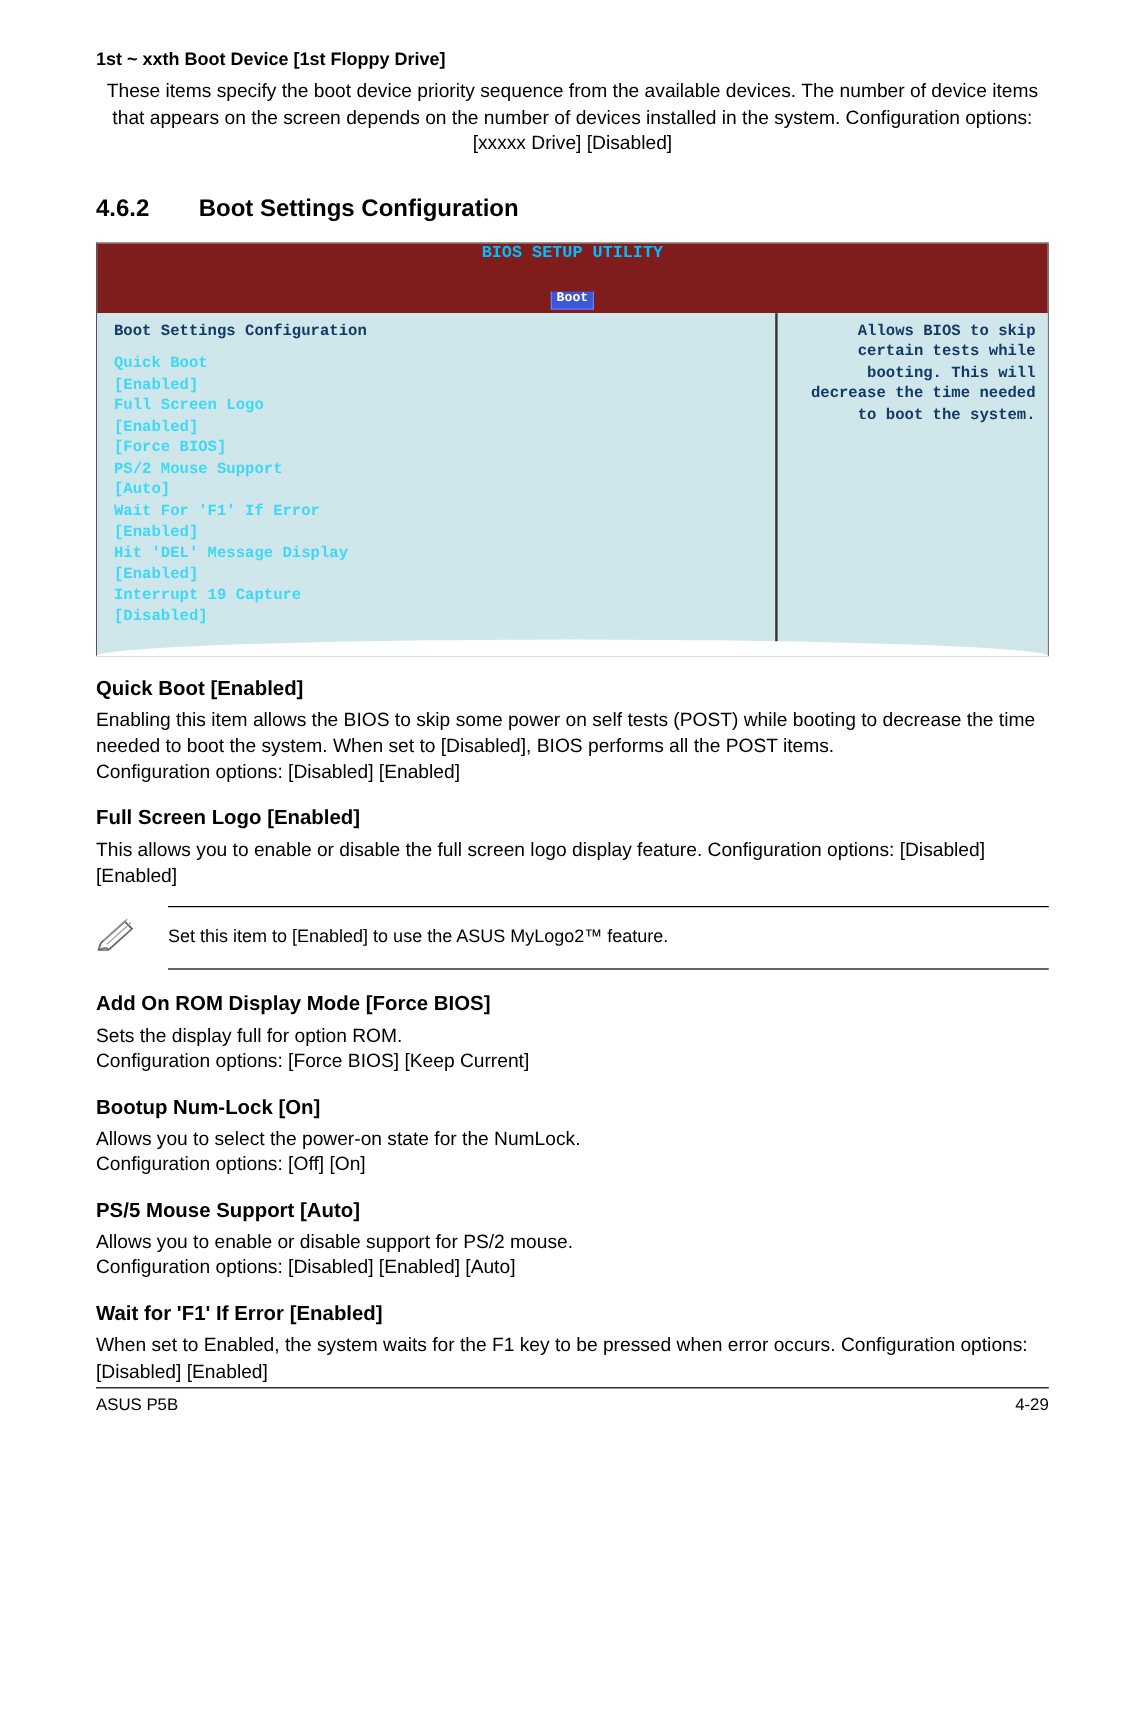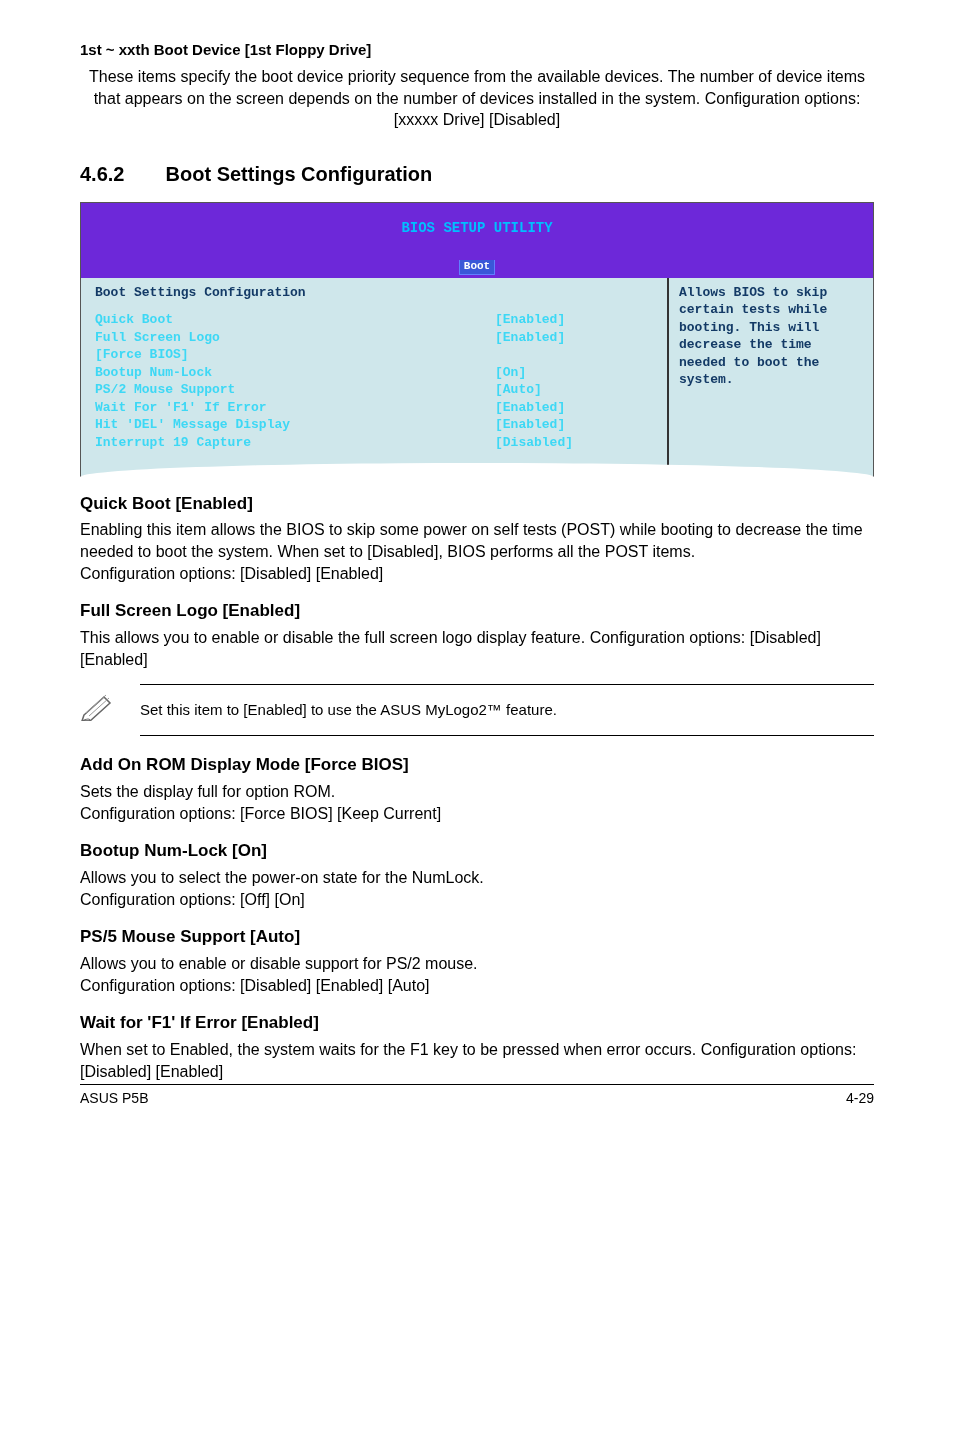--- a/index.html
+++ b/index.html
@@ -32,25 +32,25 @@
   
   .bios-box {
     border: 1px solid #555;
     font-family: "Courier New", monospace;
     font-size: 13px;
     font-weight: bold;
     margin-bottom: 12px;
     position: relative;
   }
   .bios-header {
-    background: #6d28d9;
+    background: #7f1d1d;
     color: #00bfff;
     text-align: center;
     font-weight: bold;
-    padding: 18px 0 3px 0;
+    padding: 1px 0 3px 0;
     line-height: 1.1;
     font-size: 14px;
   }
   .bios-tab {
     color: #fff;
     background: #3a57d8;
     font-size: 11px;
     display: inline-block;
     padding: 0 4px;
     border: 1px solid #6080ff;
@@ -62,31 +62,33 @@
     display: flex;
     background: #cfe7eb;
   }
   .bios-left {
     flex: 1;
     padding: 6px 12px 24px 14px;
     border-right: 2px solid #333;
     color: #133a66;
   }
   .bios-right {
-    width: 204px;
+    width: 225px;
     padding: 6px 10px 24px 10px;
     color: #133a66;
+    text-align: right;
   }
   .bios-title-row {
     color: #133a66;
     margin-bottom: 10px;
   }
   .bios-row {
     display: flex;
     color: #3dd8f5;
+    flex-direction: column;
   }
   .bios-row .label { flex: 1; white-space: pre; }
   .bios-row .value { width: 160px; white-space: pre; }
 
   
   .bios-fade {
     position: absolute;
     bottom: -1px;
     left: -1px;
     right: -1px;
@@ -153,24 +155,20 @@
       <div class="bios-row">
           <span class="label">Quick Boot</span>
           <span class="value">[Enabled]</span>
         </div>
       <div class="bios-row">
           <span class="label">Full Screen Logo</span>
           <span class="value">[Enabled]</span>
         </div>
       <div class="bios-row">
           <span class="value">[Force BIOS]</span>
-        </div>
-      <div class="bios-row">
-          <span class="label">Bootup Num-Lock</span>
-          <span class="value">[On]</span>
         </div>
       <div class="bios-row">
           <span class="label">PS/2 Mouse Support</span>
           <span class="value">[Auto]</span>
         </div>
       <div class="bios-row">
           <span class="label">Wait For 'F1' If Error</span>
           <span class="value">[Enabled]</span>
         </div>
       <div class="bios-row">

